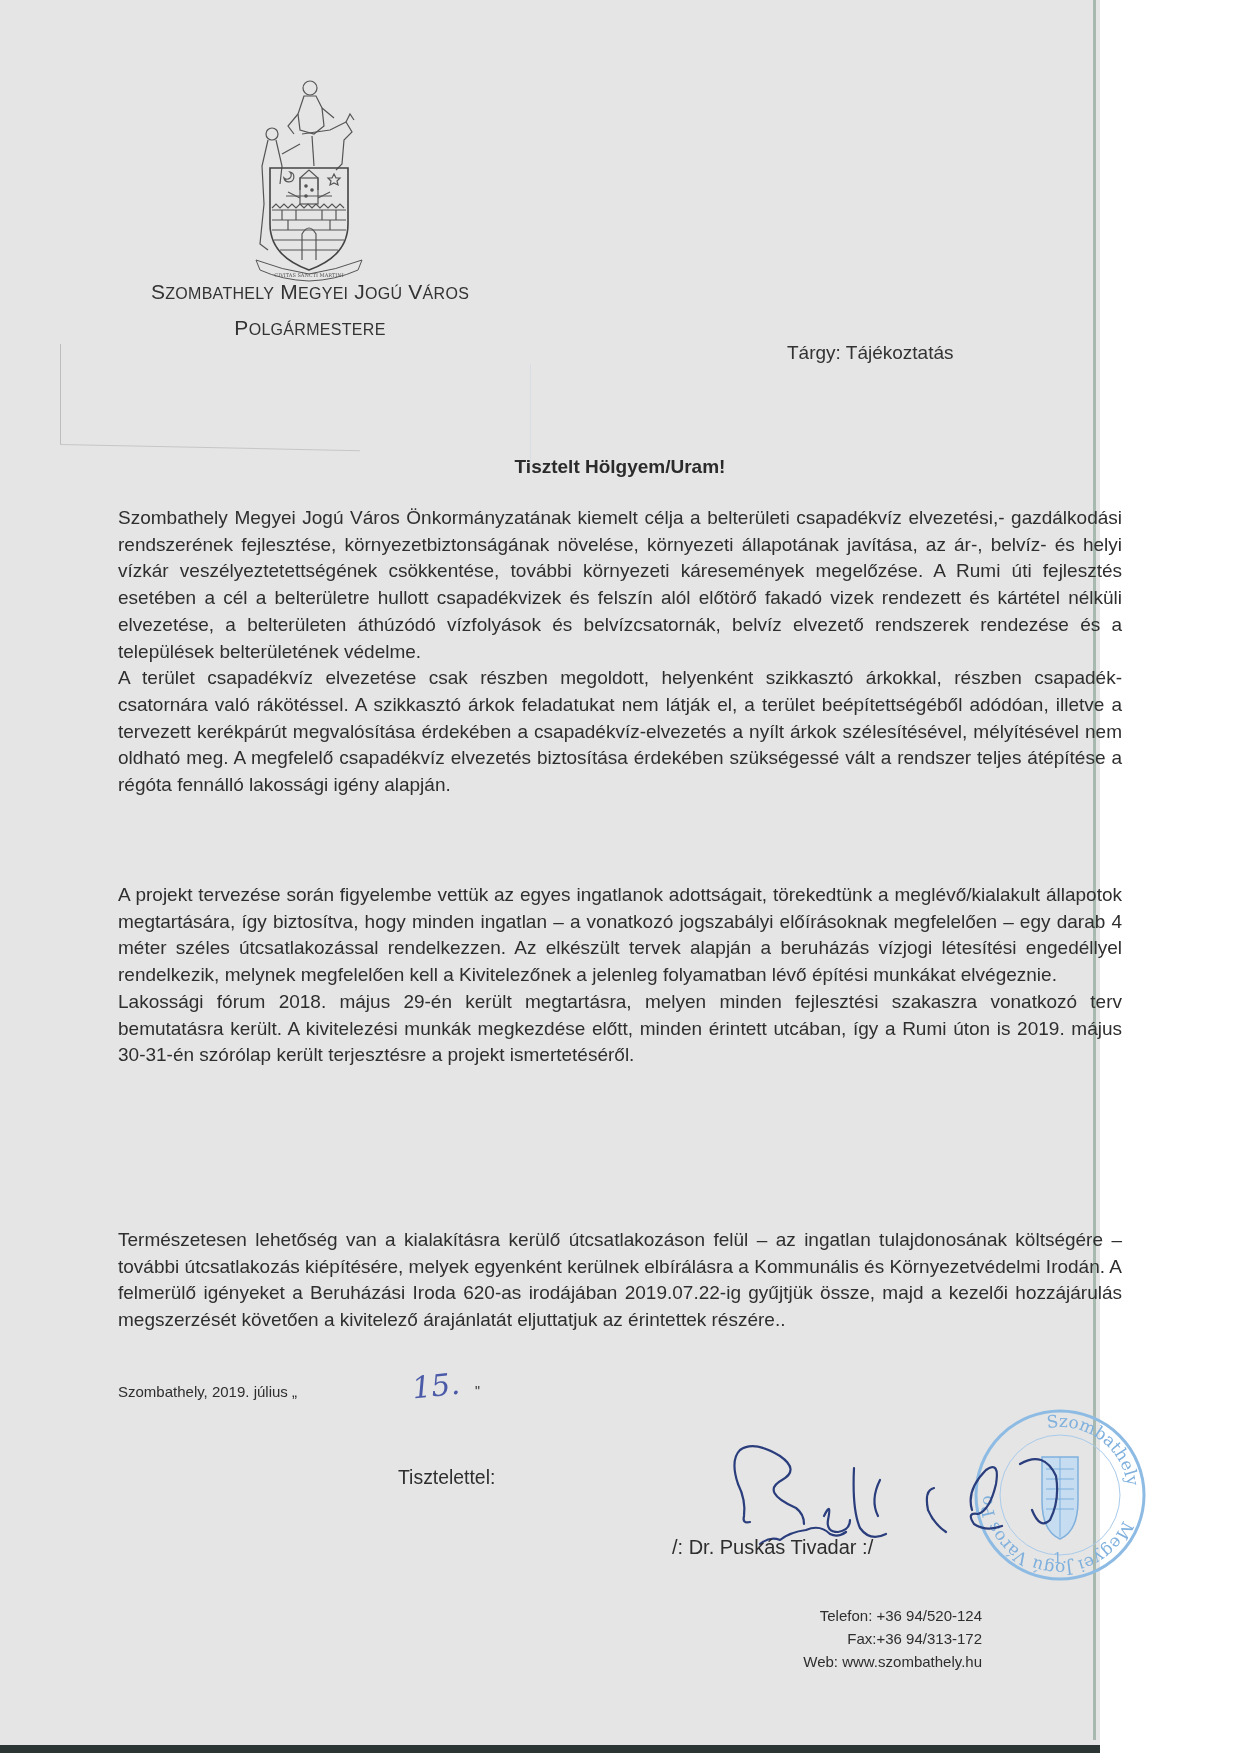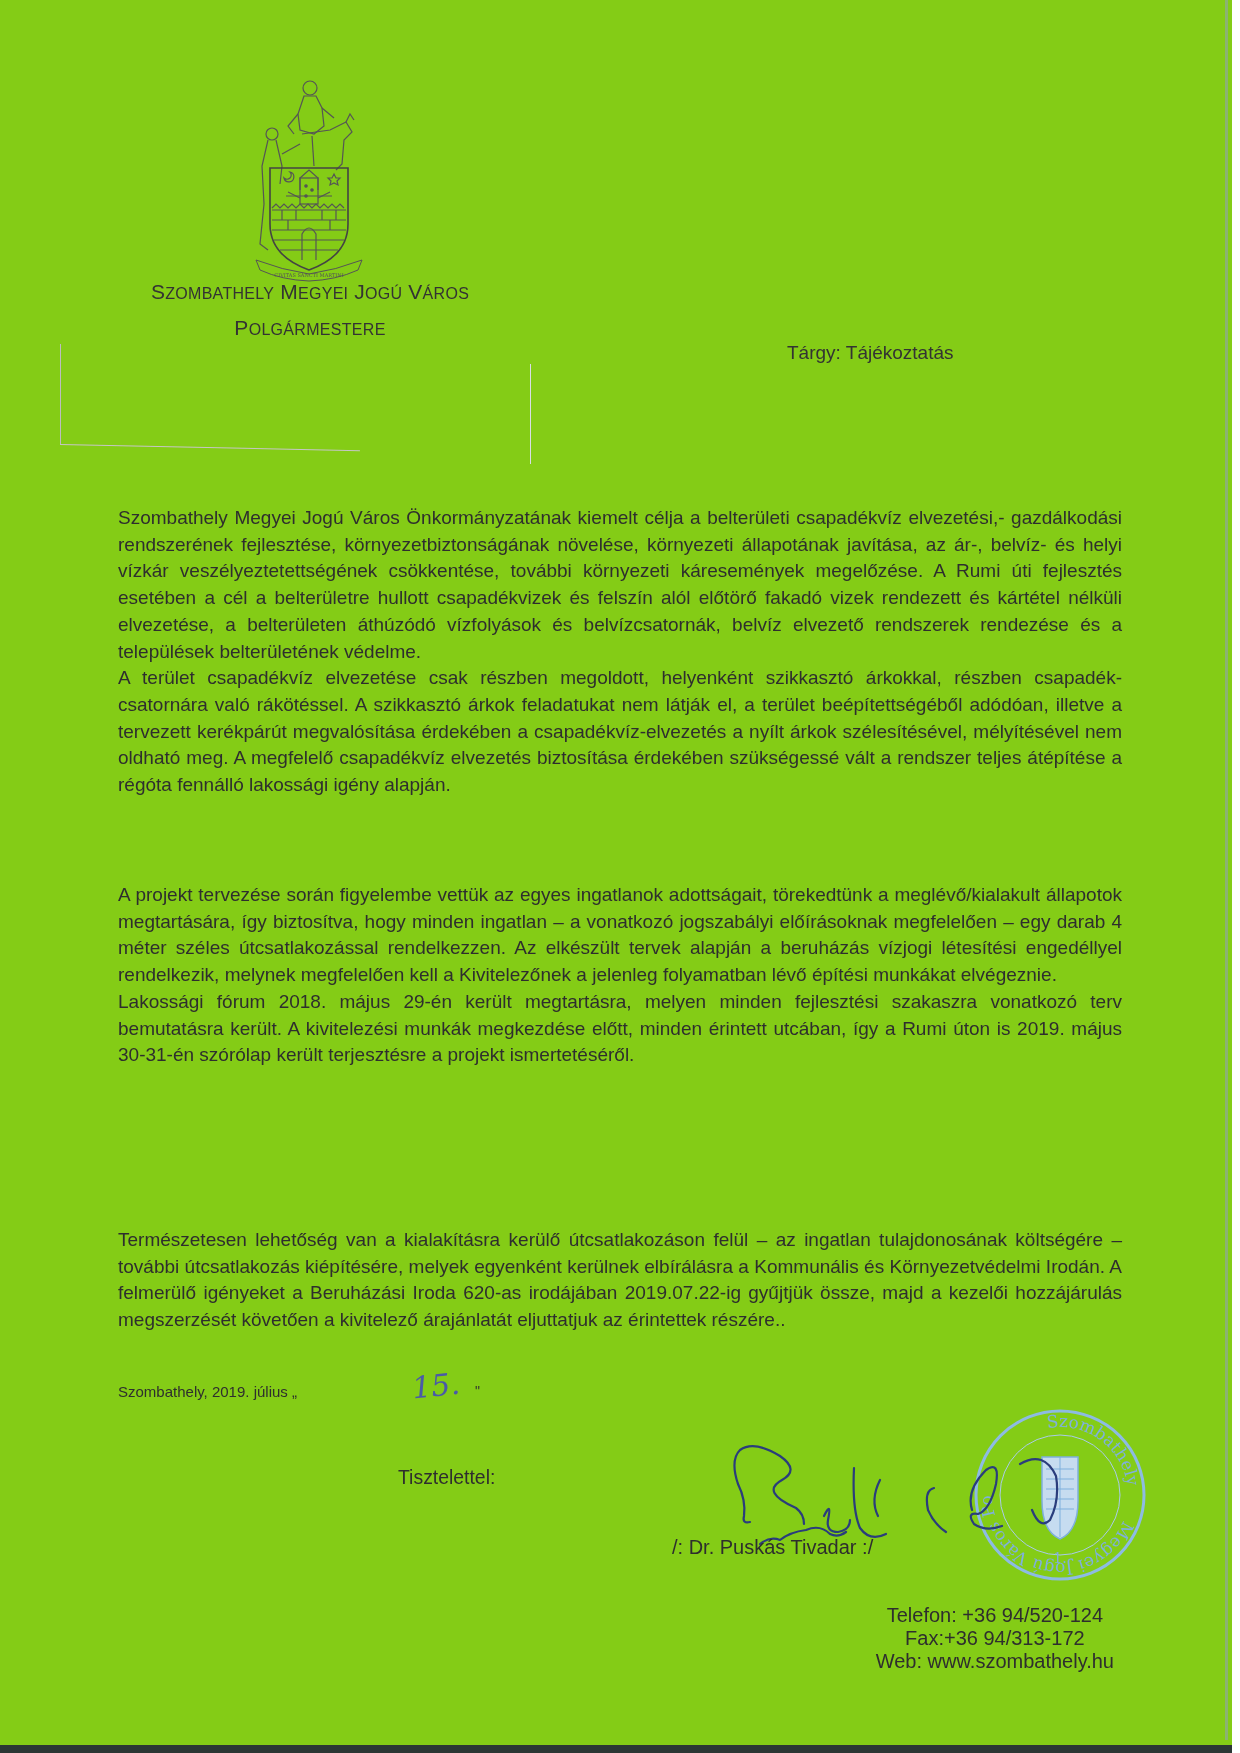--- a/index.html
+++ b/index.html
@@ -1,18 +1,18 @@
 <!DOCTYPE html>
 <html><head>
 <meta charset="utf-8">
 <style>
   html, body { margin: 0; padding: 0; background: #ffffff; }
   body { width: 1240px; height: 1753px; position: relative; overflow: hidden;
          font-family: "Liberation Sans", "DejaVu Sans", sans-serif; color: #2a2a2a; }
-  .page { position: absolute; left: 0; top: 0; width: 1232px; height: 1753px; background: #84cc16; }
+  .page { position: absolute; left: 0; top: 0; width: 1100px; height: 1753px; background: #e5e5e5; }
   .right-edge { position: absolute; right: 4px; top: 0; width: 3px; height: 1740px; background: #8fa89a; opacity: .7; }
   .bottom-edge { position: absolute; left: 0; right: 0; bottom: 0; height: 8px; background: #2b3634; }
 
   .emblem { position: absolute; left: 242px; top: 74px; width: 130px; height: 208px; }
 
   .org-name { position: absolute; left: 80px; width: 460px; text-align: center; color: #333;
               font-size: 20px; letter-spacing: .3px; }
   .org-name .big { font-size: 21px; }
   .org-name .sc { font-size: 16px; }
   .org-line1 { top: 280px; }
@@ -40,21 +40,21 @@
               font-family: "DejaVu Serif", serif; font-style: italic; transform: rotate(-6deg); }
   .close-quote { position: absolute; left: 475px; top: 1383px; font-size: 14px; color: #333; }
 
   .closing { position: absolute; left: 398px; top: 1466px; font-size: 19.4px; color: #2e2e2e; }
 
   .signature { position: absolute; left: 720px; top: 1420px; width: 420px; height: 130px; }
   .stamp { position: absolute; left: 970px; top: 1405px; width: 180px; height: 180px; }
 
   .signer { position: absolute; left: 672px; top: 1536px; font-size: 20px; color: #2e2e2e; }
 
-  .contact { position: absolute; right: 118px; top: 1604px; text-align: center; font-size: 20px;
+  .contact { position: absolute; right: 118px; top: 1604px; text-align: right; font-size: 15px;
              line-height: 23px; color: #2e2e2e; }
 </style>
 </head>
 <body>
 
 <div class="page">
   <div class="right-edge"></div>
   <div class="bottom-edge"></div>
 
   <svg class="emblem" viewBox="0 0 130 208">
@@ -110,20 +110,21 @@
   </div>
 
   <div class="addr-box">
     <div class="l"></div>
     <div class="r"></div>
     <div class="b"></div>
   </div>
 
   <div class="subject">Tárgy: Tájékoztatás</div>
 
+  <div class="salutation">Tisztelt Hölgyem/Uram!</div>
 
   <div class="body-text p1">
     <p>Szombathely Megyei Jogú Város Önkormányzatának kiemelt célja a belterületi csapadékvíz elvezetési,- gazdálkodási rendszerének fejlesztése, környezetbiztonságának növelése, környezeti állapotának javítása, az ár-, belvíz- és helyi vízkár veszélyeztetettségének csökkentése, további környezeti káresemények megelőzése. A Rumi úti fejlesztés esetében a cél a belterületre hullott csapadékvizek és felszín alól előtörő fakadó vizek rendezett és kártétel nélküli elvezetése, a belterületen áthúzódó vízfolyások és belvízcsatornák, belvíz elvezető rendszerek rendezése és a települések belterületének védelme.</p>
     <p>A terület csapadékvíz elvezetése csak részben megoldott, helyenként szikkasztó árkokkal, részben csapadék-csatornára való rákötéssel. A szikkasztó árkok feladatukat nem látják el, a terület beépítettségéből adódóan, illetve a tervezett kerékpárút megvalósítása érdekében a csapadékvíz-elvezetés a nyílt árkok szélesítésével, mélyítésével nem oldható meg. A megfelelő csapadékvíz elvezetés biztosítása érdekében szükségessé vált a rendszer teljes átépítése a régóta fennálló lakossági igény alapján.</p>
   </div>
   <div class="body-text p3">
     <p>A projekt tervezése során figyelembe vettük az egyes ingatlanok adottságait, törekedtünk a meglévő/kialakult állapotok megtartására, így biztosítva, hogy minden ingatlan – a vonatkozó jogszabályi előírásoknak megfelelően – egy darab 4 méter széles útcsatlakozással rendelkezzen. Az elkészült tervek alapján a beruházás vízjogi létesítési engedéllyel rendelkezik, melynek megfelelően kell a Kivitelezőnek a jelenleg folyamatban lévő építési munkákat elvégeznie.</p>
     <p>Lakossági fórum 2018. május 29-én került megtartásra, melyen minden fejlesztési szakaszra vonatkozó terv bemutatásra került. A kivitelezési munkák megkezdése előtt, minden érintett utcában, így a Rumi úton is 2019. május 30-31-én szórólap került terjesztésre a projekt ismertetéséről.</p>
   </div>
   <div class="body-text p6">

